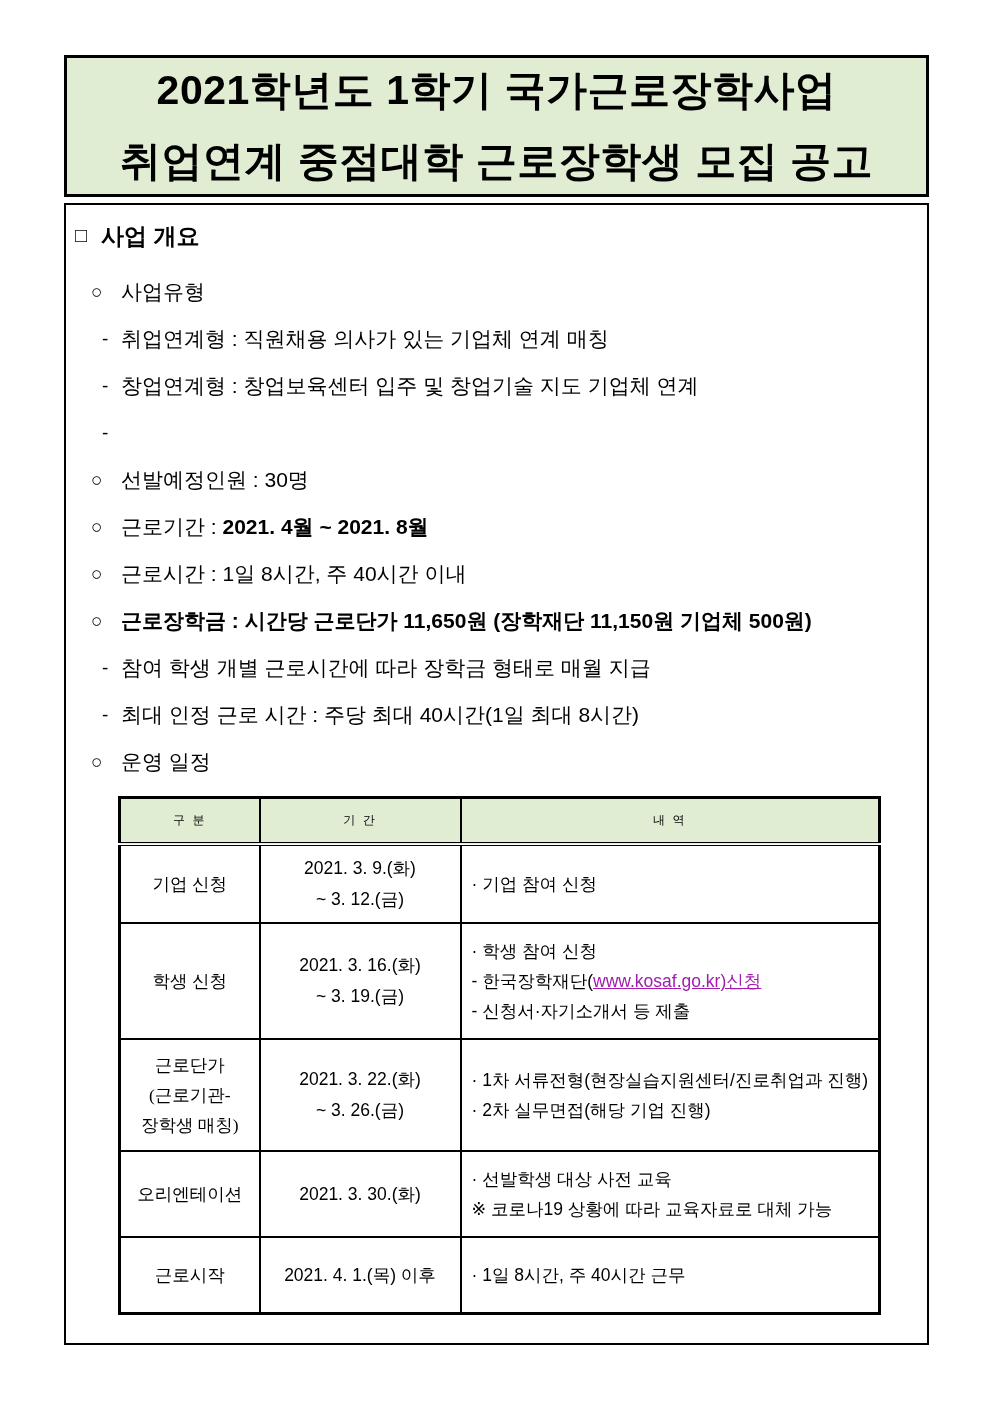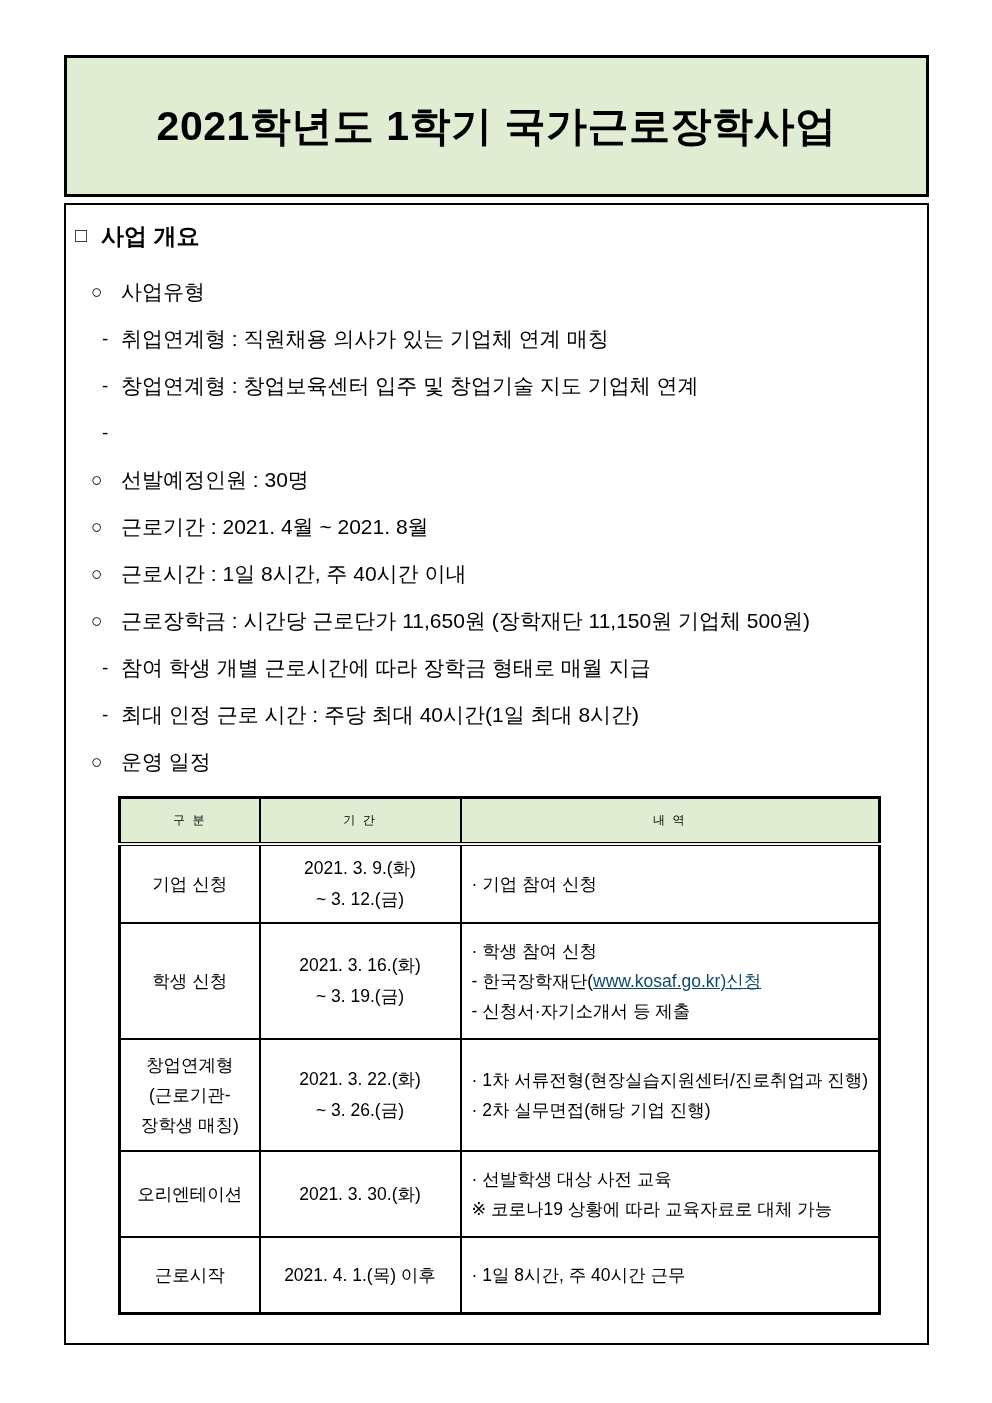--- a/index.html
+++ b/index.html
@@ -20,50 +20,51 @@
   .section-heading{
     margin:16px 0 0 9px;font-size:23px;font-weight:700;
     display:flex;align-items:center;
   }
   .square-bullet{font-size:20px;font-weight:400;margin-right:14px;position:relative;top:-1px;}
   .ov-list{margin-top:27px;padding-left:25px;}
   .ov-item{display:flex;font-size:21px;line-height:25px;margin-bottom:22px;white-space:nowrap;}
   .ov-item .bullet{width:30px;flex-shrink:0;font-size:19px;}
   .ov-item.dash{padding-left:11px;}
   .ov-item.dash .bullet{width:19px;}
-  .ov-item b{font-weight:400;}
+  .ov-item b{font-weight:700;}
   .sched-table{
     border-collapse:collapse;table-layout:fixed;width:760px;
     margin:6px 0 0 52px;font-size:17.5px;
   }
   .sched-table col.c1{width:140px;}
   .sched-table col.c2{width:201px;}
   .sched-table col.c3{width:419px;}
   .sched-table th,.sched-table td{border:2px solid #000;vertical-align:middle;}
   .sched-table th{
     background:#e1edd3;height:41px;font-weight:400;font-size:12px;
     border-bottom:4px double #000;letter-spacing:2px;
   }
   .sched-table{border:3px solid #000;}
-  td.cat{text-align:center;line-height:30px;padding:6px 2px;}
+  td.cat{text-align:center;line-height:30px;padding:6px 2px;font-family:Liberation Serif, serif;}
   td.per{text-align:center;line-height:31px;padding:6px 17px;white-space:nowrap;}
   td.det{padding:7px 0 7px 10px;line-height:30px;white-space:nowrap;}
   tr.r1 td{height:62px;}
   tr.r2 td{height:100px;}
   tr.r3 td{height:96px;}
   tr.r4 td{height:70px;}
   tr.r5 td{height:60px;}
-  .link{color:#0c4a6e;text-decoration:underline;}
+  .link{color:#a21caf;text-decoration:underline;}
   .footnote{margin:28px 0 0 58px;font-size:17px;font-weight:700;letter-spacing:3px;}
 </style>
 </head>
 <body>
 
 <div class="title-box">
   <div class="title-line">2021학년도 1학기 국가근로장학사업</div>
+  <div class="title-line">취업연계 중점대학 근로장학생 모집 공고</div>
 </div>
 
 <div class="content-box">
   <div class="section-heading">
     <span class="square-bullet">□</span>
     <span>사업 개요</span>
   </div>
 
   <div class="ov-list">
       <div class="ov-item">
@@ -146,21 +147,21 @@
             <div>~ 3. 19.(금)</div>
           </td>
           <td class="det">
             <div>· 학생 참여 신청</div>
             <div>- 한국장학재단(<span class="link">www.kosaf.go.kr)신청</span></div>
             <div>- 신청서·자기소개서 등 제출</div>
           </td>
         </tr>
         <tr class="r3">
           <td class="cat">
-            <div>창업연계형</div>
+            <div>근로단가</div>
             <div>(근로기관-</div>
             <div>장학생 매칭)</div>
           </td>
           <td class="per">
             <div>2021. 3. 22.(화)</div>
             <div>~ 3. 26.(금)</div>
           </td>
           <td class="det">
             <div>· 1차 서류전형(현장실습지원센터/진로취업과 진행)</div>
             <div>· 2차 실무면접(해당 기업 진행)</div>

